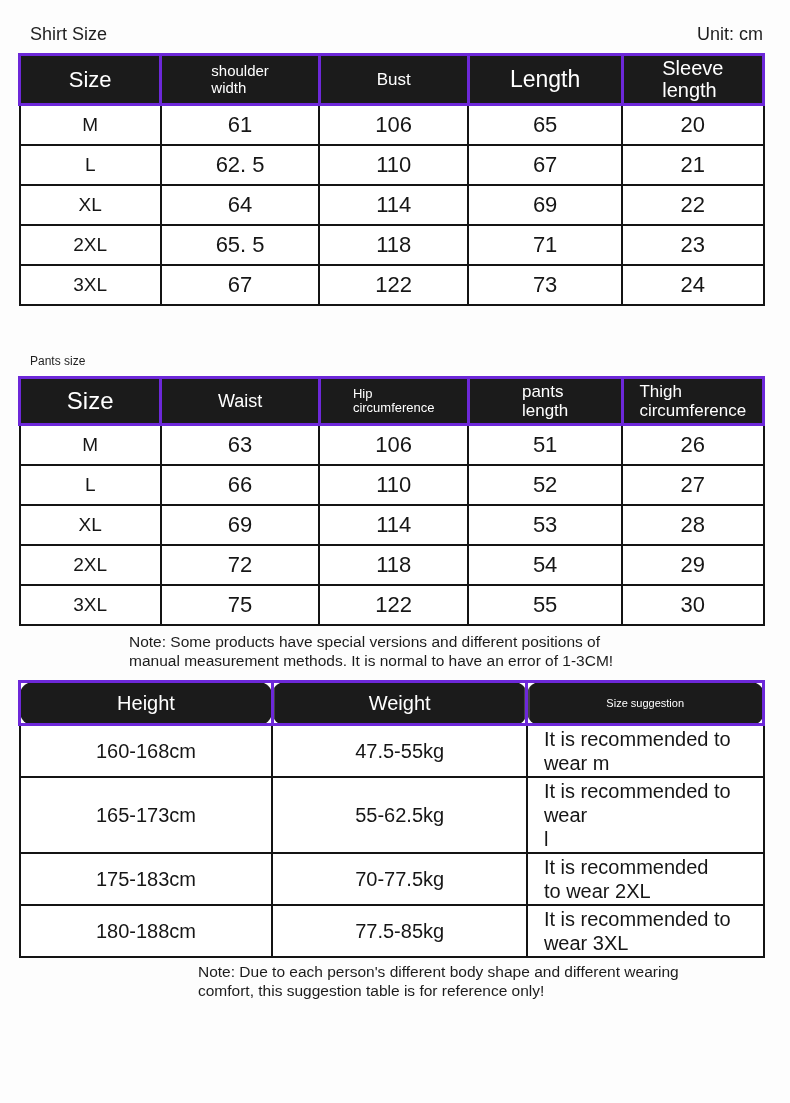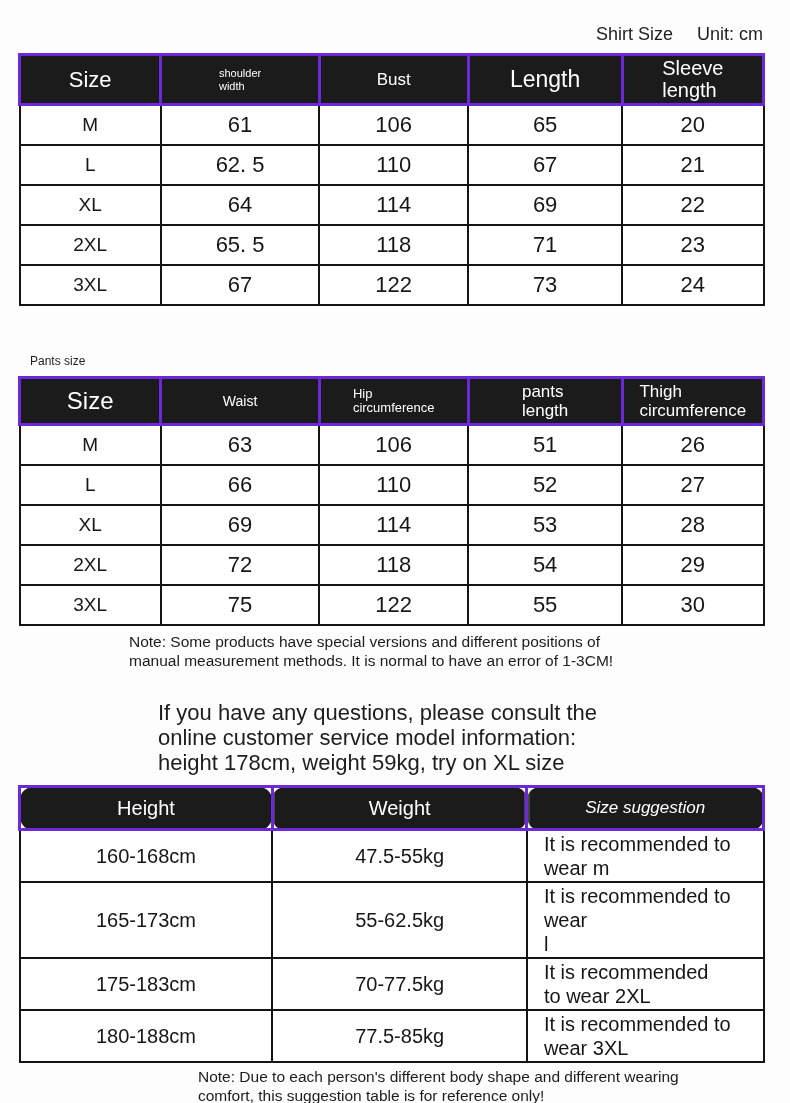--- a/index.html
+++ b/index.html
@@ -10,21 +10,21 @@
     overflow: hidden;
     background: #fdfdfd;
     font-family: "Liberation Sans", "DejaVu Sans", sans-serif;
     color: #161616;
   }
   .page { padding: 24px 25px 0 18px; }
 
   
   .title-row {
     display: flex;
-    justify-content: flex-end;
+    justify-content: space-between;
     align-items: baseline;
     padding: 0 2px 0 12px;
     gap: 24px;
   }
   .section-title { font-size: 18px; color: #1f1f1f; }
   .unit-label { font-size: 18px; color: #1f1f1f; }
 
   
   table.size-table {
     width: 747px;
@@ -51,27 +51,27 @@
   }
   table.size-table tbody td.size-col { font-size: 19px; }
   .multi {
     display: inline-block;
     text-align: left;
     white-space: pre-line;
     line-height: 1.12;
   }
   
   .h-size   { font-size: 22px; }
-  .h-small  { font-size: 11px; }
+  .h-small  { font-size: 15px; }
   .h-bust   { font-size: 17px; }
   .h-length { font-size: 23px; color: #e7f3e2; }
   .h-sleeve { font-size: 20px; color: #e7f3e2; }
   
   .h-psize  { font-size: 24px; }
-  .h-waist  { font-size: 14px; font-weight: bold; }
+  .h-waist  { font-size: 18px; font-weight: bold; }
   .h-hip    { font-size: 13px; }
   .h-plen   { font-size: 17px; }
   .h-thigh  { font-size: 17px; font-weight: bold; }
 
   
   col.c0 { width: 19%; }
   col.c1 { width: 21.3%; }
   col.c2 { width: 20%; }
   col.c3 { width: 20.7%; }
   col.c4 { width: 19%; }
@@ -101,21 +101,21 @@
     color: #1c1c1c;
   }
 
   
   table.suggest-table { margin-top: 10px; }
   table.suggest-table thead th { height: 38px; border-radius: 13px; }
   col.s0 { width: 34%; }
   col.s1 { width: 34.2%; }
   col.s2 { width: 31.8%; }
   .h-height, .h-weight { font-size: 20px; }
-  .h-suggest { font-size: 17px; font-weight: bold; font-style: italic; }
+  .h-suggest { font-size: 11px; font-weight: bold; }
   table.suggest-table thead th.divided {
     background-image: linear-gradient(to right, #6e6e6e 1px, rgba(0,0,0,0) 1px);
   }
   table.suggest-table tbody td { height: 39px; font-size: 20px; }
   table.suggest-table tbody td.sug {
     text-align: left;
     padding-left: 16px;
     white-space: pre-line;
     line-height: 1.2;
   }
@@ -250,23 +250,20 @@
         <td>122</td>
         <td>55</td>
         <td>30</td>
       </tr>
     </tbody>
   </table>
 
   <div class="note-1">Note: Some products have special versions and different positions of
 manual measurement methods. It is normal to have an error of 1-3CM!</div>
 
-  <div class="consult-note">If you have any questions, please consult the
-online customer service model information:
-height 178cm, weight 59kg, try on XL size</div>
 
   <table class="size-table suggest-table">
     <colgroup>
         <col class="s0">
         <col class="s1">
         <col class="s2">
       </colgroup>
     <thead>
       <tr>
         <th class="h-height">Height</th>

